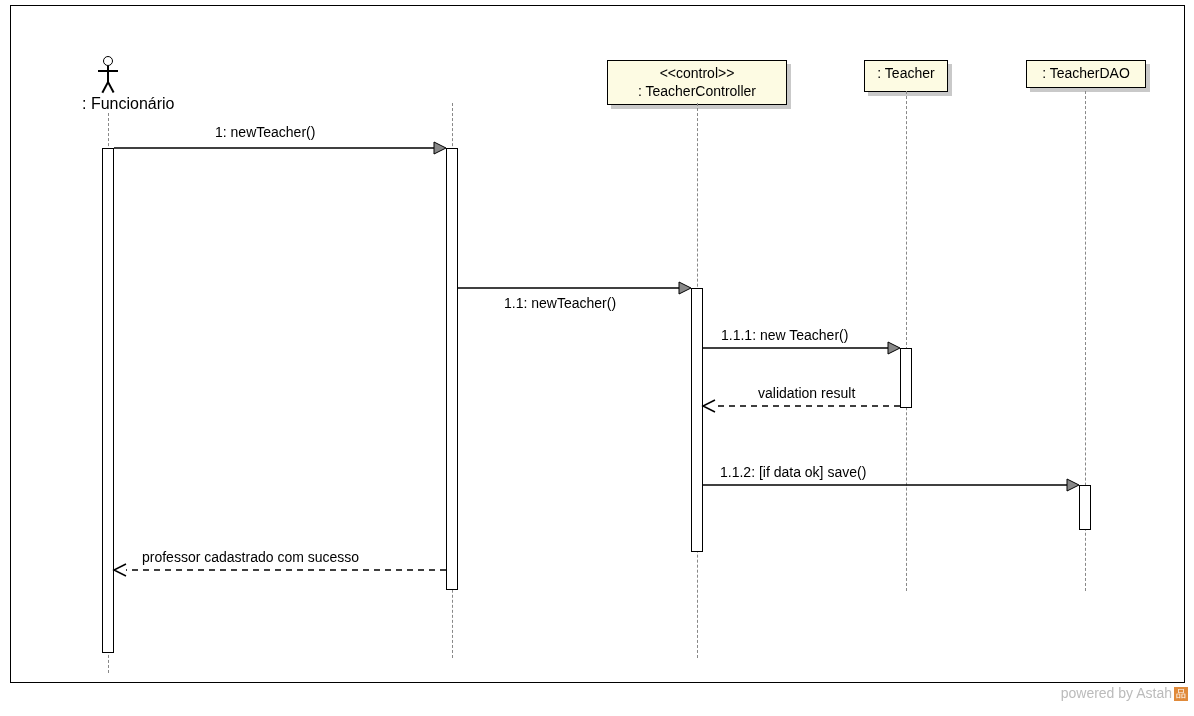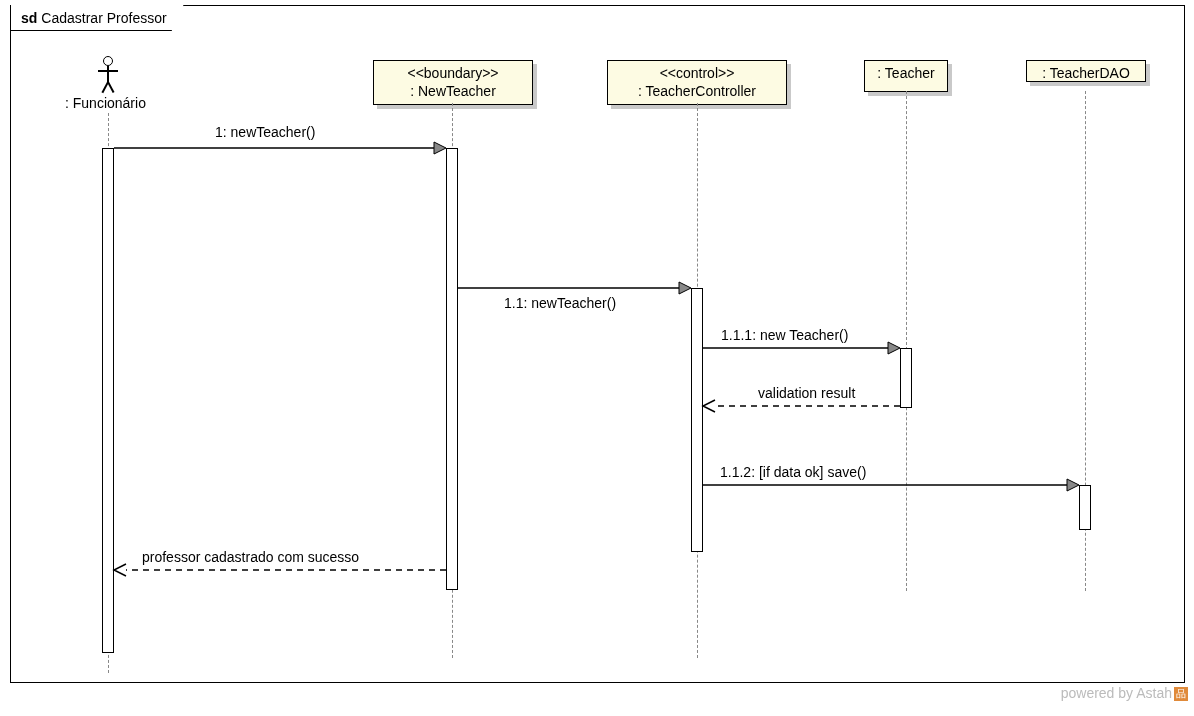--- a/index.html
+++ b/index.html
@@ -9,60 +9,52 @@
   .frame-tab{position:absolute;left:10px;top:5px;height:26px;padding:0 16px 0 10px;display:flex;align-items:center;border:1px solid #000;border-top:none;clip-path:polygon(0 0,100% 0,calc(100% - 12px) 100%,0 100%);box-sizing:border-box;background:#fff;}
   .frame-tab b{font-size:14px;margin-right:4px;}
   .frame-tab span{font-size:14px;}
   
   .lifeline-box{position:absolute;background:#fdfbe3;border:1px solid #000;box-shadow:4px 4px 0 #c9c9c9;text-align:center;font-size:14px;line-height:1.25;padding:4px 8px;box-sizing:border-box;}
   
   .actor-head{position:absolute;width:10px;height:10px;border:1.6px solid #000;border-radius:50%;box-sizing:border-box;}
   .actor-body{position:absolute;width:1.6px;background:#000;}
   .actor-arms{position:absolute;height:1.6px;background:#000;}
   .actor-leg{position:absolute;width:1.6px;height:12px;background:#000;transform-origin:top center;}
-  .actor-label{position:absolute;font-size:14px;}
+  .actor-label{position:absolute;font-size:16px;margin-left:17px;}
   
   .lifeline{position:absolute;width:0;border-left:1.6px dashed #888;}
   
   .activation{position:absolute;width:12px;background:#fff;border:1px solid #000;box-sizing:border-box;}
   
   svg{position:absolute;overflow:visible;}
   .msg-label{position:absolute;font-size:14px;white-space:nowrap;}
   .footer{position:absolute;right:6px;bottom:15px;font-size:14px;color:#bbb;font-family:Arial;}
   .footer .mark{display:inline-block;width:14px;height:14px;background:#e08a3a;color:#fff;font-size:10px;text-align:center;line-height:14px;vertical-align:middle;margin-left:2px;}
 </style>
 </head>
 <body>
 
 <div id="canvas">
   <div class="frame"></div>
-  <div class="frame-tab">
-    <b>sd</b>
-    <span>Cadastrar Professor</span>
-  </div>
 
   <div class="actor-head" style="left:103px;top:56px;"></div>
   <div class="actor-body" style="left:107px;top:66px;height:16px;"></div>
   <div class="actor-arms" style="left:98px;top:70px;width:20px;"></div>
   <div class="actor-leg" style="left:107px;top:82px;transform:rotate(28deg);"></div>
   <div class="actor-leg" style="left:107px;top:82px;transform:rotate(-28deg);"></div>
   <div class="actor-label" style="left:65px;top:95px;">: Funcionário</div>
 
-  <div class="lifeline-box" style="left:373px;top:60px;width:160px;">
-    <div>&lt;&lt;boundary&gt;&gt;</div>
-    <div>: NewTeacher</div>
-  </div>
   <div class="lifeline-box" style="left:607px;top:60px;width:180px;">
     <div>&lt;&lt;control&gt;&gt;</div>
     <div>: TeacherController</div>
   </div>
   <div class="lifeline-box" style="left:864px;top:60px;width:84px;height:32px;">
     <div>: Teacher</div>
   </div>
-  <div class="lifeline-box" style="left:1026px;top:60px;width:120px;height:22px;">
+  <div class="lifeline-box" style="left:1026px;top:60px;width:120px;height:28px;">
     <div>: TeacherDAO</div>
   </div>
 
   <div class="lifeline" style="left:108px;top:113px;height:560px;"></div>
   <div class="lifeline" style="left:452px;top:103px;height:555px;"></div>
   <div class="lifeline" style="left:697px;top:103px;height:555px;"></div>
   <div class="lifeline" style="left:906px;top:91px;height:500px;"></div>
   <div class="lifeline" style="left:1085px;top:91px;height:500px;"></div>
 
   <div class="activation" style="left:102px;top:148px;height:505px;"></div>

